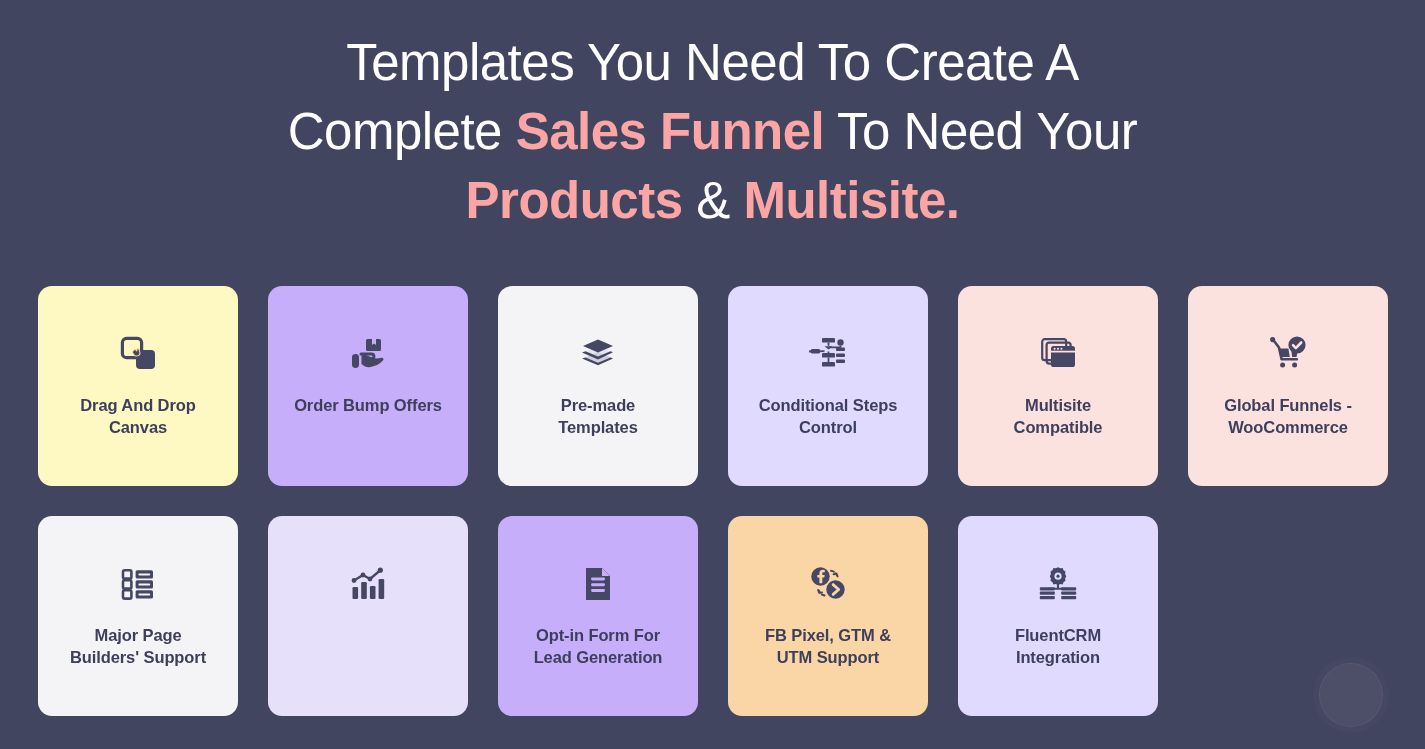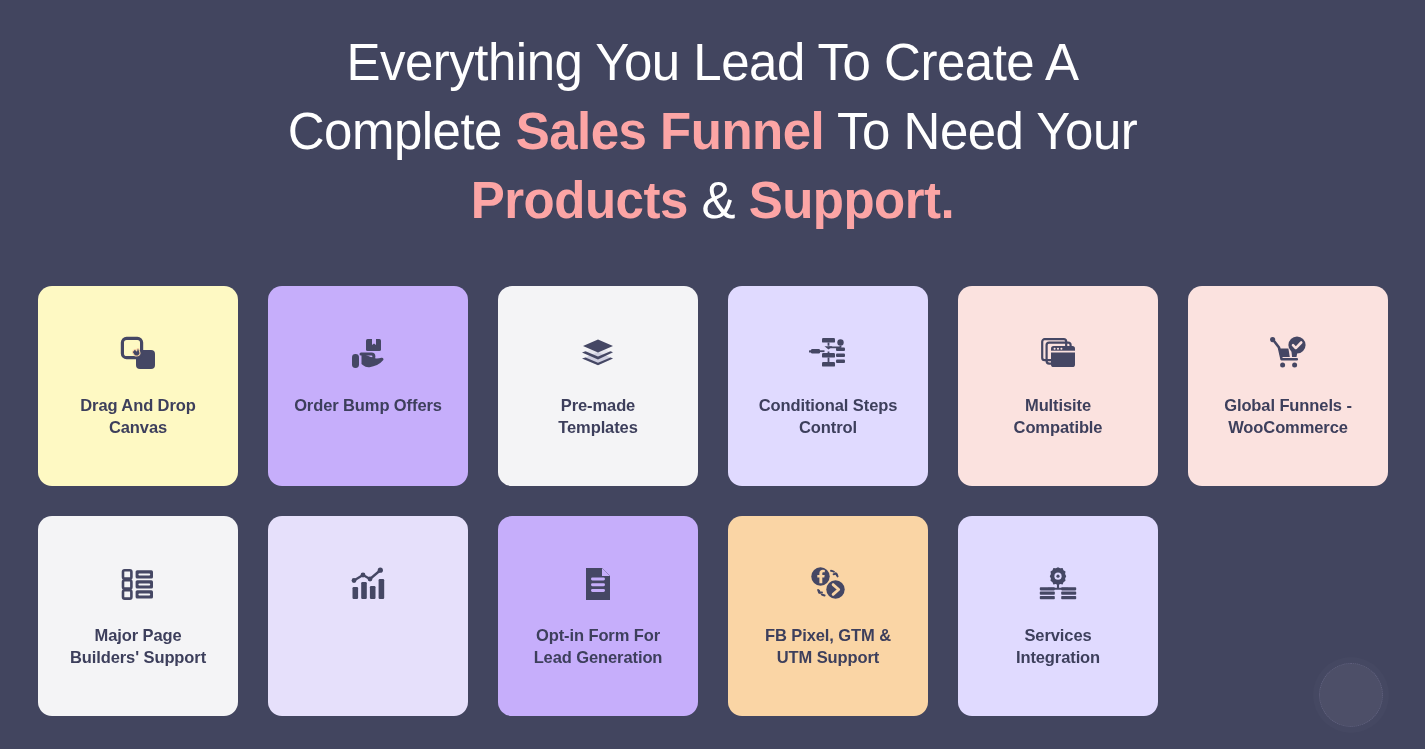--- a/index.html
+++ b/index.html
@@ -70,23 +70,23 @@
     border:1px dotted rgba(160,150,200,0.25);
     box-shadow:0 0 0 6px rgba(255,255,255,0.02);
   }
 </style>
 </head>
 <body>
 
 <div class="page">
 
   <h1 class="heading">
-    <span class="ln">Everything You Lead To Create A</span>
+    <span class="ln">Templates You Need To Create A</span>
     <span class="ln"><span>Complete </span><span class="hl">Sales Funnel</span><span> To Need Your</span></span>
-    <span class="ln"><span class="hl">Products</span><span> &amp; </span><span class="hl">Support.</span></span>
+    <span class="ln"><span class="hl">Products</span><span> &amp; </span><span class="hl">Multisite.</span></span>
   </h1>
 
   <div class="grid" id="grid">
       <div class="card" style="background: #fef9c3;">
         <div class="icon">
           <svg width="42" height="42" viewBox="0 0 42 42" fill="none">
       <rect x="19" y="17" width="19" height="19" rx="4" fill="#454764"></rect>
       <rect x="5.4" y="5.4" width="19.2" height="19.2" rx="4.2" stroke="#454764" stroke-width="3.2" fill="none"></rect>
       <path d="M16.5 17.5c.6-1.1 1.9-1.3 2.6-.4l.6.8.3-1.6c.2-1 1.6-1.1 1.9-.1l1 3.4c.4 1.4-.5 2.8-1.9 3.1l-1.6.3c-.9.2-1.8-.2-2.3-1l-1.5-2.3c-.5-.8.3-1.8.9-2.2z" fill="#454764" stroke="#fad5a5" stroke-width="1.1" stroke-linejoin="round"></path>
     </svg>
@@ -240,20 +240,20 @@
       <circle cx="21" cy="13.2" r="1.6" fill="#454764"></circle>
       <path d="M21 19.5v6.2M11 25.7h20" stroke="#454764" stroke-width="2.1"></path>
       <rect x="2.8" y="24.2" width="15" height="3.2" rx="0.8" fill="#454764"></rect>
       <rect x="2.8" y="28.6" width="15" height="3.2" rx="0.8" fill="#454764"></rect>
       <rect x="2.8" y="33" width="15" height="3.2" rx="0.8" fill="#454764"></rect>
       <rect x="24.2" y="24.2" width="15" height="3.2" rx="0.8" fill="#454764"></rect>
       <rect x="24.2" y="28.6" width="15" height="3.2" rx="0.8" fill="#454764"></rect>
       <rect x="24.2" y="33" width="15" height="3.2" rx="0.8" fill="#454764"></rect>
     </svg>
         </div>
-        <div class="label">Services
+        <div class="label">FluentCRM
 Integration</div>
       </div>
     </div>
 
   <div class="chat-widget"></div>
 
 </div>
 
 </body></html>

